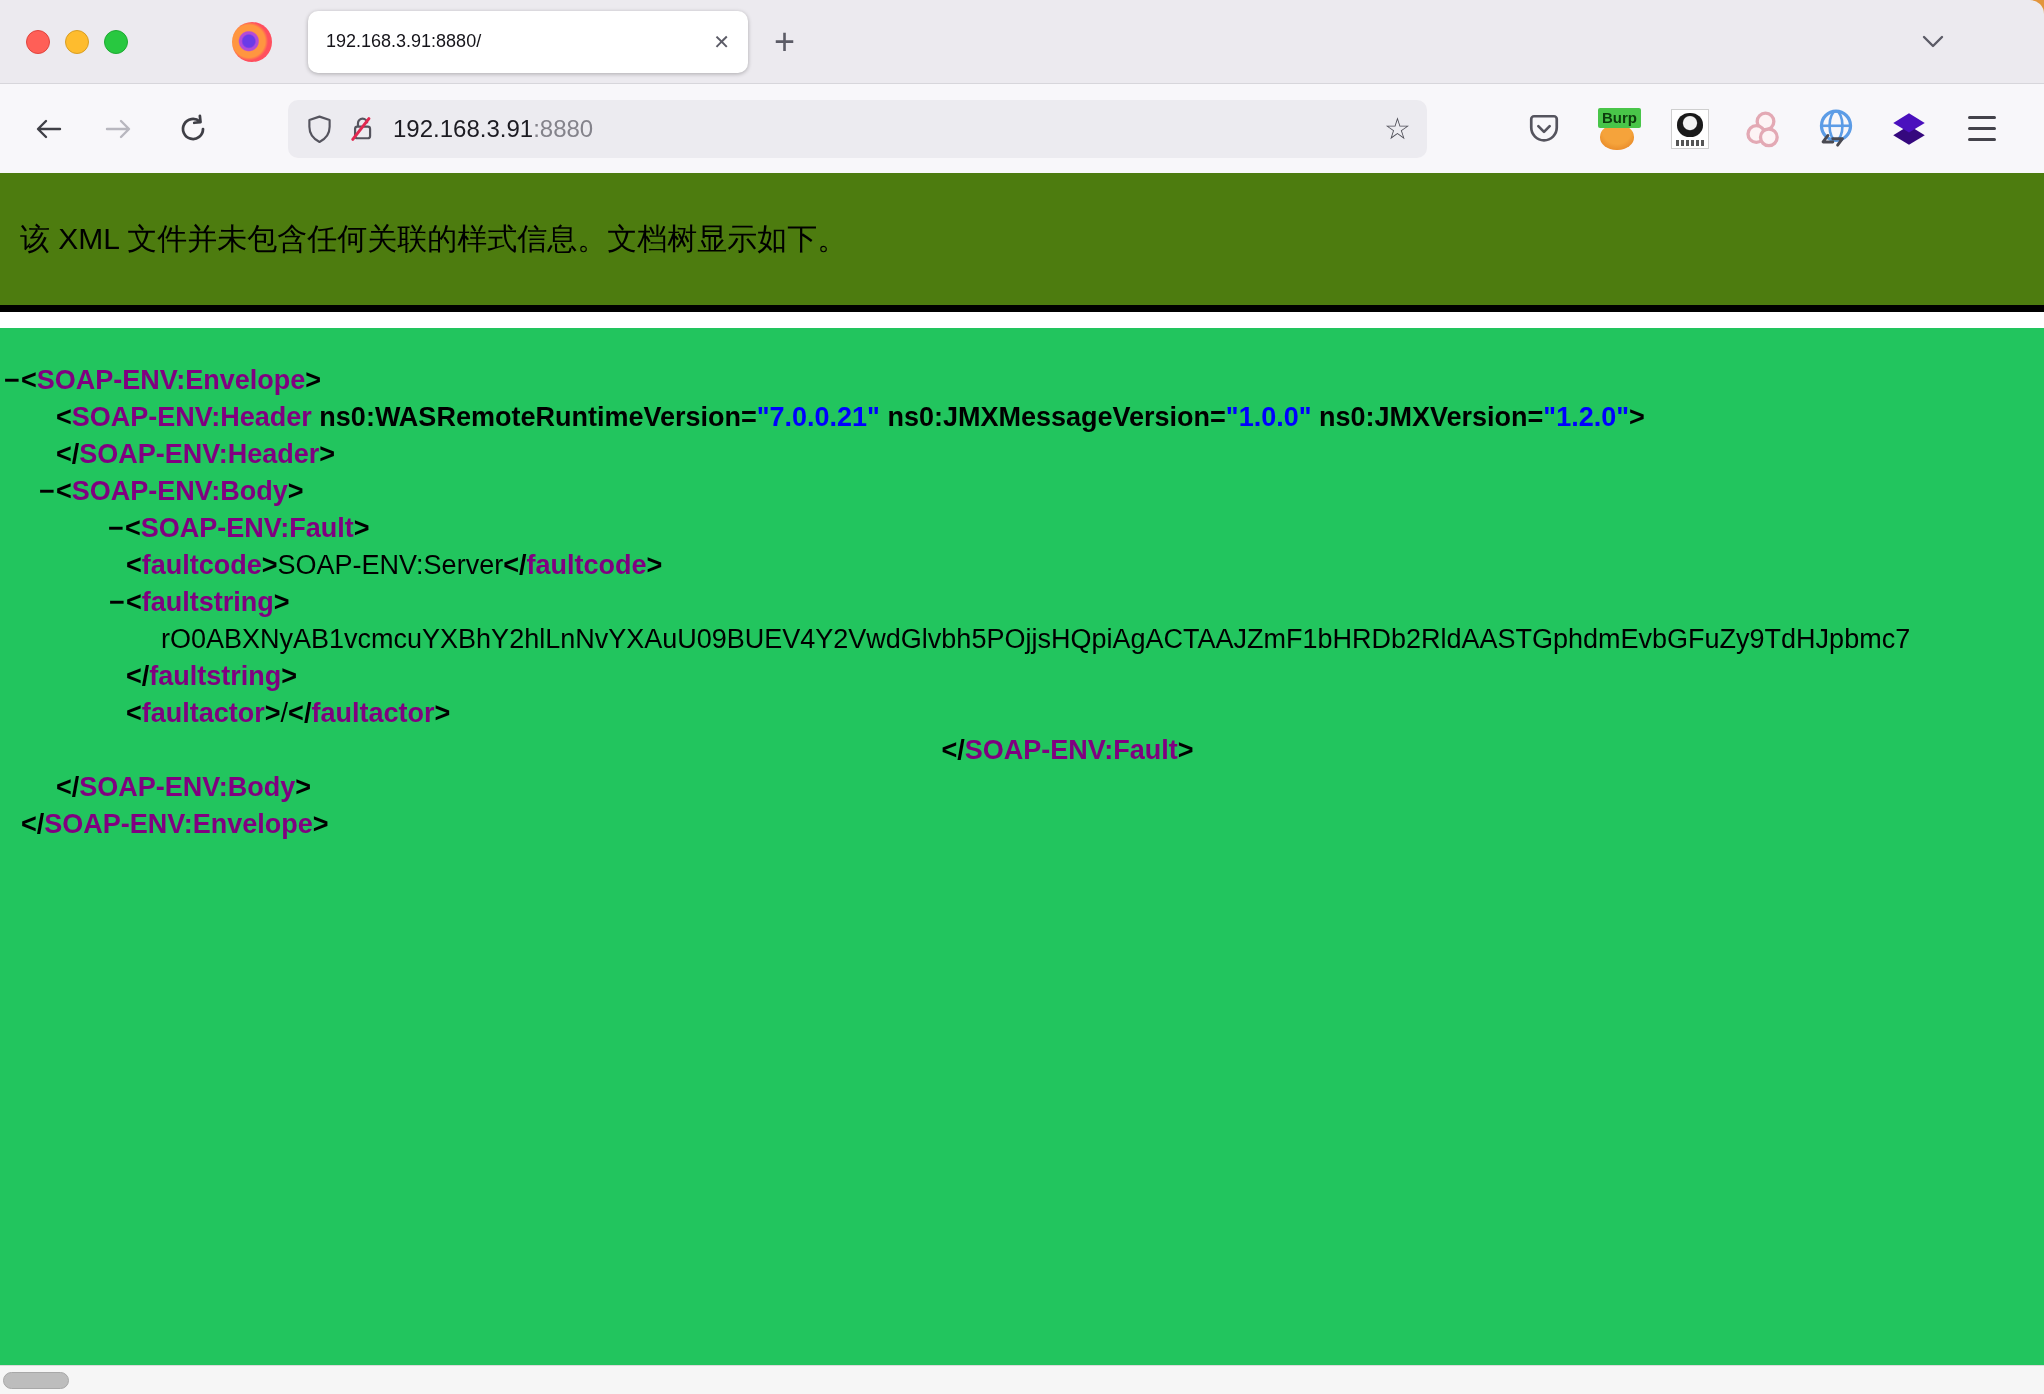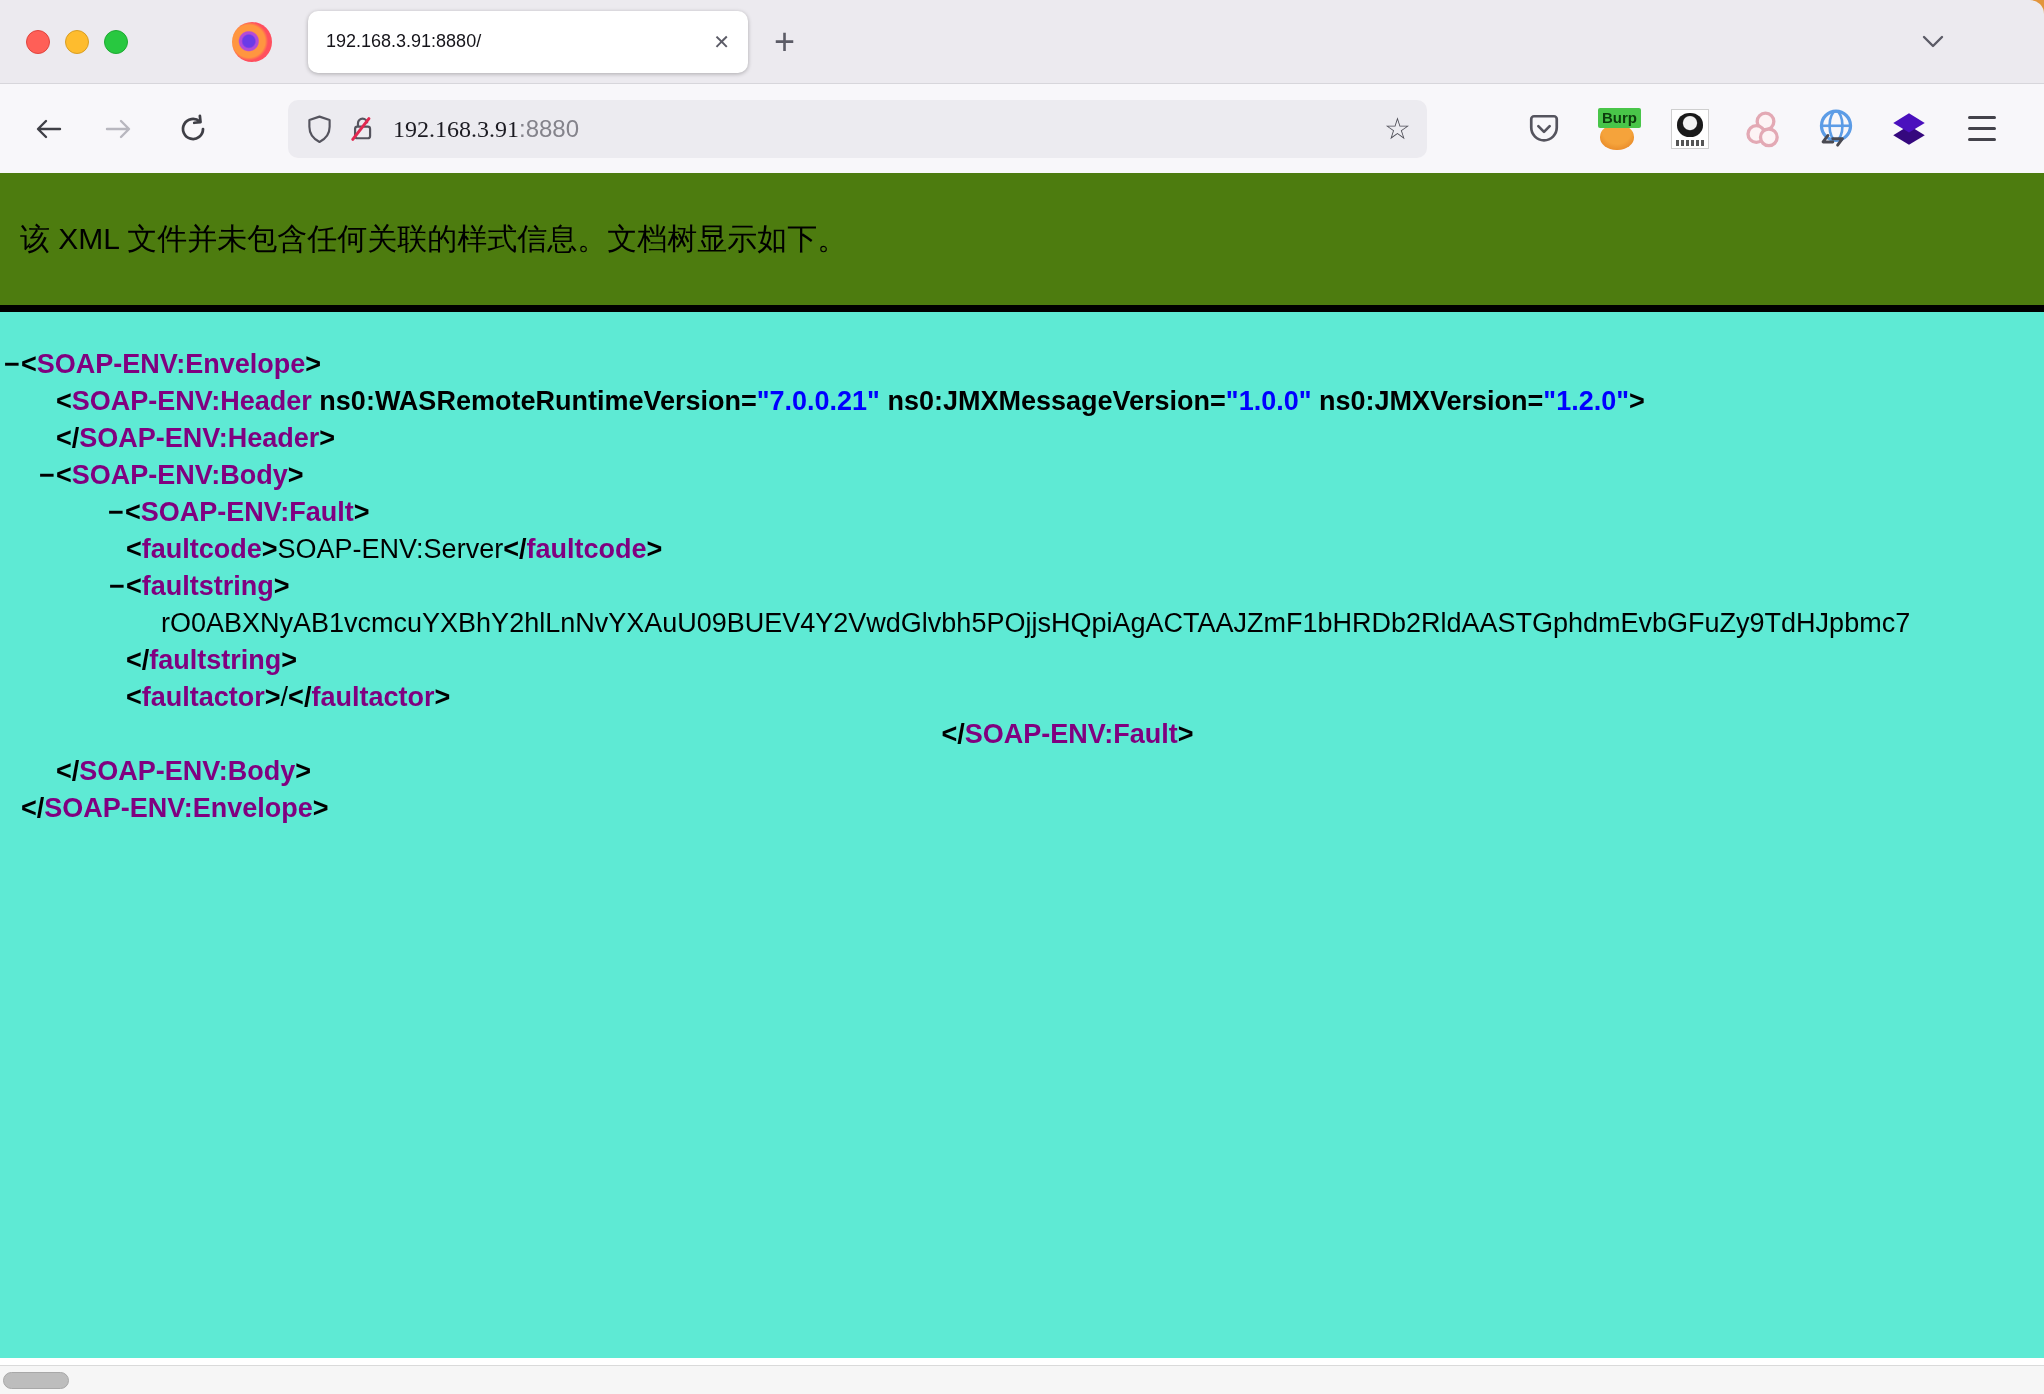--- a/index.html
+++ b/index.html
@@ -32,21 +32,21 @@
   .navbar { position:relative; z-index:1; height:89px; background:#f8f7fa;
             display:flex; align-items:center; }
   .navbtn { width:40px; height:40px; display:flex; align-items:center; justify-content:center; }
   .navbtn.back { margin-left:28px; }
   .navbtn.fwd  { margin-left:31px; }
   .navbtn.reload { margin-left:34px; }
   .urlbar { margin-left:75px; width:1139px; height:58px; background:#ecebf0; border-radius:10px;
             display:flex; align-items:center; padding:0 16px 0 18px; }
   .urlicon { display:flex; align-items:center; }
   .url-text { margin-left:16px; font-size:24px; }
-  .url-host { color:#1c1b22;font-family:Liberation Serif, serif; }
+  .url-host { color:#1c1b22; }
   .url-port { color:#84838b; }
   .star { margin-left:auto; font-size:30px; color:#4f4f58; line-height:30px; }
   .extrow { display:flex; align-items:center; gap:29px; margin-left:95px; }
   .extbox { width:44px; height:44px; display:flex; align-items:center; justify-content:center; position:relative; }
 
   .burp-wrap { position:relative; width:40px; height:42px; }
   .burp-fox { position:absolute; bottom:0; left:3px; width:34px; height:26px;
               border-radius:50% 50% 48% 48%; background:radial-gradient(circle at 50% 20%, #f5a33b 0 55%, #e07b1e 100%); }
   .burp-badge { position:absolute; top:0; left:1px; background:#49c549; color:#0d3b0d;
                 font-size:15px; font-weight:bold; padding:1px 4px 2px; border-radius:2px; }
@@ -60,21 +60,21 @@
 
   .hamburger { display:flex; flex-direction:column; gap:8px; }
   .hamburger span { display:block; width:28px; height:3px; background:#43424a; border-radius:2px; }
 
   
   .notice { height:139px; background:#4d7c0f; border-bottom:7px solid #000;
             display:flex; align-items:center; padding-left:20px; }
   .notice-text { font-size:30px; color:#000; }
 
   
-  .content { height:1046px; background:#5eead4; padding-top:34px; overflow:hidden; }
+  .content { height:1046px; background:#22c55e; padding-top:34px; overflow:hidden;margin-top:16px; }
   .xline { white-space:nowrap; font-weight:bold; font-size:27px; line-height:37px; color:#000; }
   .xmarker { display:inline-block; width:17px; color:#000; }
   .x-b   { color:#000; }
   .x-tag { color:#800080; }
   .x-attr{ color:#000; }
   .x-val { color:#0000ff; }
   .x-txt { color:#000; font-weight:normal; }
 
   
   .hscroll { position:absolute; left:0; bottom:0; width:2044px; height:29px;

